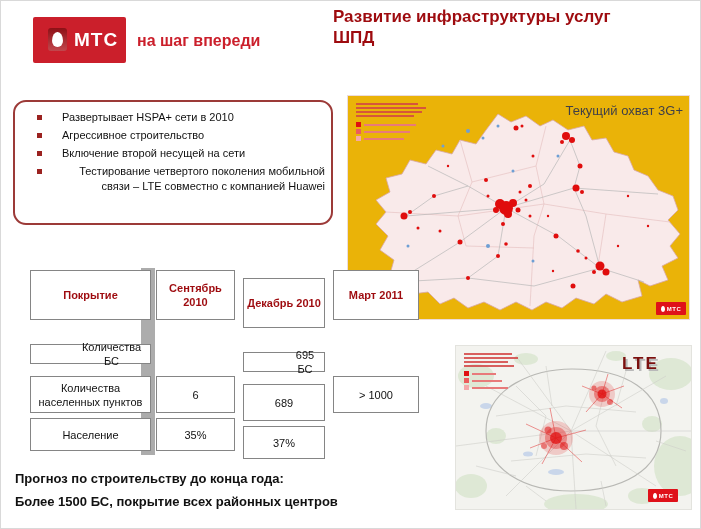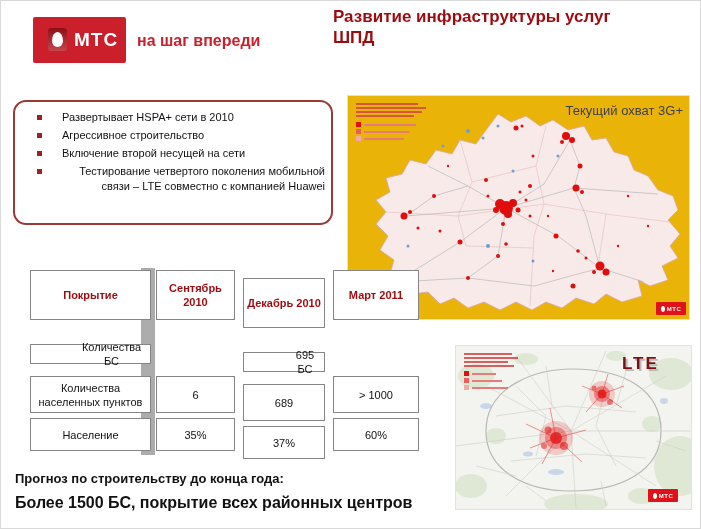--- a/index.html
+++ b/index.html
@@ -47,21 +47,21 @@
   
   .gray-bar{position:absolute;left:141px;top:268px;width:14px;height:187px;background:#acacac;z-index:2;}
   .cell{position:absolute;background:#fff;border:1px solid #858585;display:flex;align-items:center;
     justify-content:center;text-align:center;box-sizing:border-box;z-index:2;font-size:11px;color:#111;
     line-height:14px;padding:2px;}
   .cell.hdr{font-weight:bold;color:#9e0b0f;}
   .c0{left:12px;width:121px;margin-left:18px;} .c1{left:156px;width:79px;} .c2{left:243px;width:82px;margin-top:8px;} .c3{left:333px;width:86px;}
   .rh{top:270px;height:50px;} .r1{top:344px;height:20px;padding-left:44px;} .r2{top:376px;height:37px;} .r3{top:418px;height:33px;text-align:center;}
   
   .foot1{position:absolute;left:15px;top:471px;font-size:13px;font-weight:bold;color:#111;}
-  .foot2{position:absolute;left:15px;top:494px;font-size:16px;font-weight:bold;color:#111;}
+  .foot2{position:absolute;left:15px;top:494px;font-size:13px;font-weight:bold;color:#111;}
 </style>
 </head>
 <body>
 
 <div class="slide">
 
   <div class="logo-box">
     <div class="egg-sq">
         <div class="egg"></div>
       </div>
@@ -310,18 +310,17 @@
   <div class="cell c2 r1">695 БС</div>
 
   <div class="cell c0 r2">Количества населенных пунктов</div>
   <div class="cell c1 r2">6</div>
   <div class="cell c2 r2">689</div>
   <div class="cell c3 r2">&gt; 1000</div>
 
   <div class="cell c0 r3">Население</div>
   <div class="cell c1 r3">35%</div>
   <div class="cell c2 r3">37%</div>
-  <div class="cell c3 r3">60%</div>
 
   <div class="foot1">Прогноз по строительству до конца года:</div>
   <div class="foot2">Более 1500 БС, покрытие всех районных центров</div>
 
 </div>
 
 </body></html>

